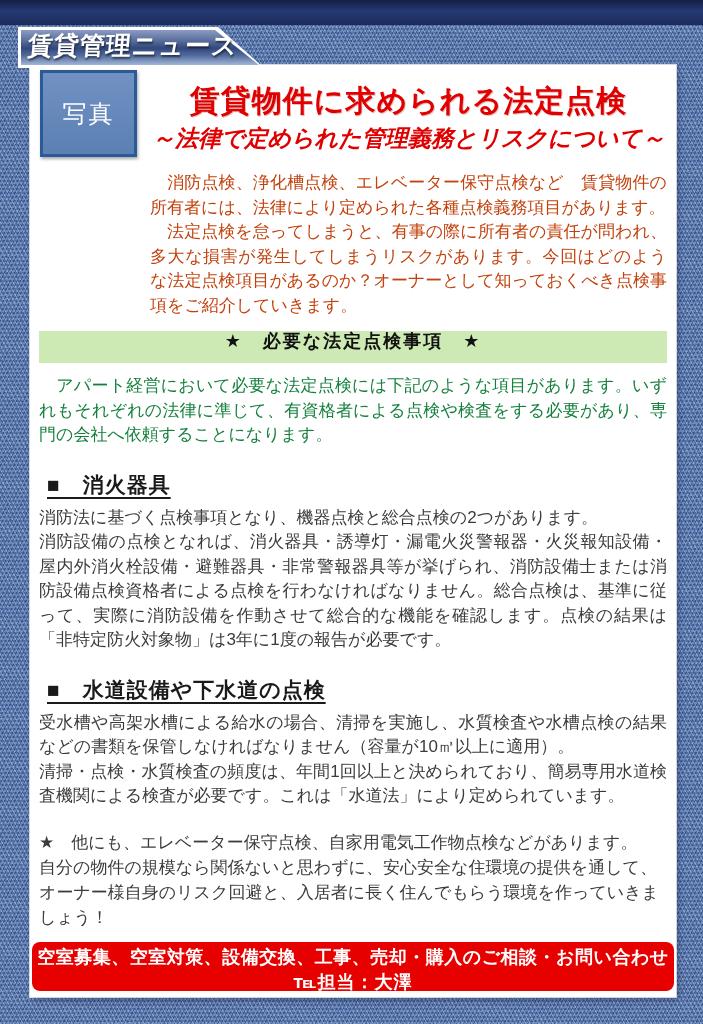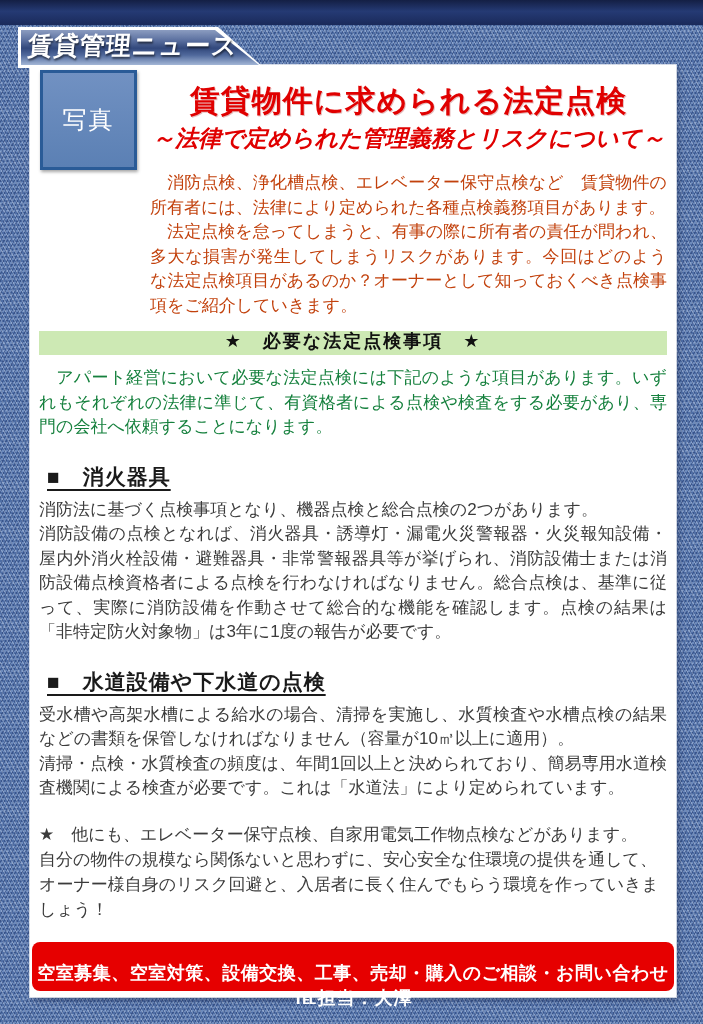--- a/index.html
+++ b/index.html
@@ -39,21 +39,21 @@
   .ribbon-text{
     position:absolute; left:10px; top:0; width:230px; line-height:36px;
     font-size:25px; font-weight:bold; color:#ffffff; letter-spacing:1px;
     transform:skewX(-5deg);
     text-shadow:1px 2px 2px rgba(0,0,0,.55);
     white-space:nowrap;
   }
   
   .header-row{ display:flex; padding-top:5px; }
   .photo-box{
-    flex:0 0 97px; height:100px; margin-left:1px;
+    flex:0 0 97px; height:87px; margin-left:1px;
     background:linear-gradient(180deg,#7191c2 0%,#5b80b4 100%);
     border:3px solid #2a5b97;
     box-shadow:1px 2px 3px rgba(0,0,0,.35);
     display:flex; align-items:center; justify-content:center;
   }
   .photo-label{ color:#ffffff; font-size:24px; letter-spacing:2px; }
   .header-right{ flex:1; padding-left:13px; }
   .main-title{
     margin-top:11px; text-align:center;
     font-size:30px; font-weight:bold; color:#e00000; letter-spacing:1px;
@@ -63,41 +63,41 @@
   .sub-title{
     margin-top:1px; text-align:center;
     font-size:23px; font-weight:bold; color:#e00000;
     white-space:nowrap;
     font-style:italic;
   }
   .intro{ margin-top:17px; font-size:17px; line-height:24.5px; color:#c2410c; }
   .intro p{ text-align:justify; }
   
   .green-bar{
-    margin:13px 0 0 0; height:24px; background:#cde9b4;
+    margin:13px 0 0 0; height:32px; background:#cde9b4;
     text-align:center; line-height:21px;
     font-size:18px; font-weight:bold; color:#111111; letter-spacing:2px;
   }
   .lead{ margin-top:11px; font-size:17px; line-height:24.5px; color:#15803d; text-align:justify; }
   
   .section{ margin-top:23px; }
   .section h2{
     font-size:21px; font-weight:bold; color:#1a1a1a; letter-spacing:1px;
     text-decoration:underline; text-decoration-thickness:2px; text-underline-offset:5px;
     margin-left:8px; margin-bottom:7px;
   }
   .section p{ font-size:17px; line-height:24.5px; color:#3b3b3b; text-align:justify; }
   
   .closing{ margin-top:21px; font-size:17px; line-height:25px; color:#3b3b3b; }
   
   .red-footer{
     position:absolute; left:2px; right:2px; bottom:6px; height:49px;
     background:#e60000; border-radius:8px;
     color:#ffffff; text-align:center; font-weight:bold;
-    padding-top:19px;
+    padding-top:3px;
     margin-top:38px;
   }
   .red-footer .line1{ font-size:18px; letter-spacing:.5px; }
   .red-footer .line2{ font-size:18px; margin-top:1px; letter-spacing:1px; }
 </style>
 </head>
 <body>
 
 <div class="navy-band"></div>
 

